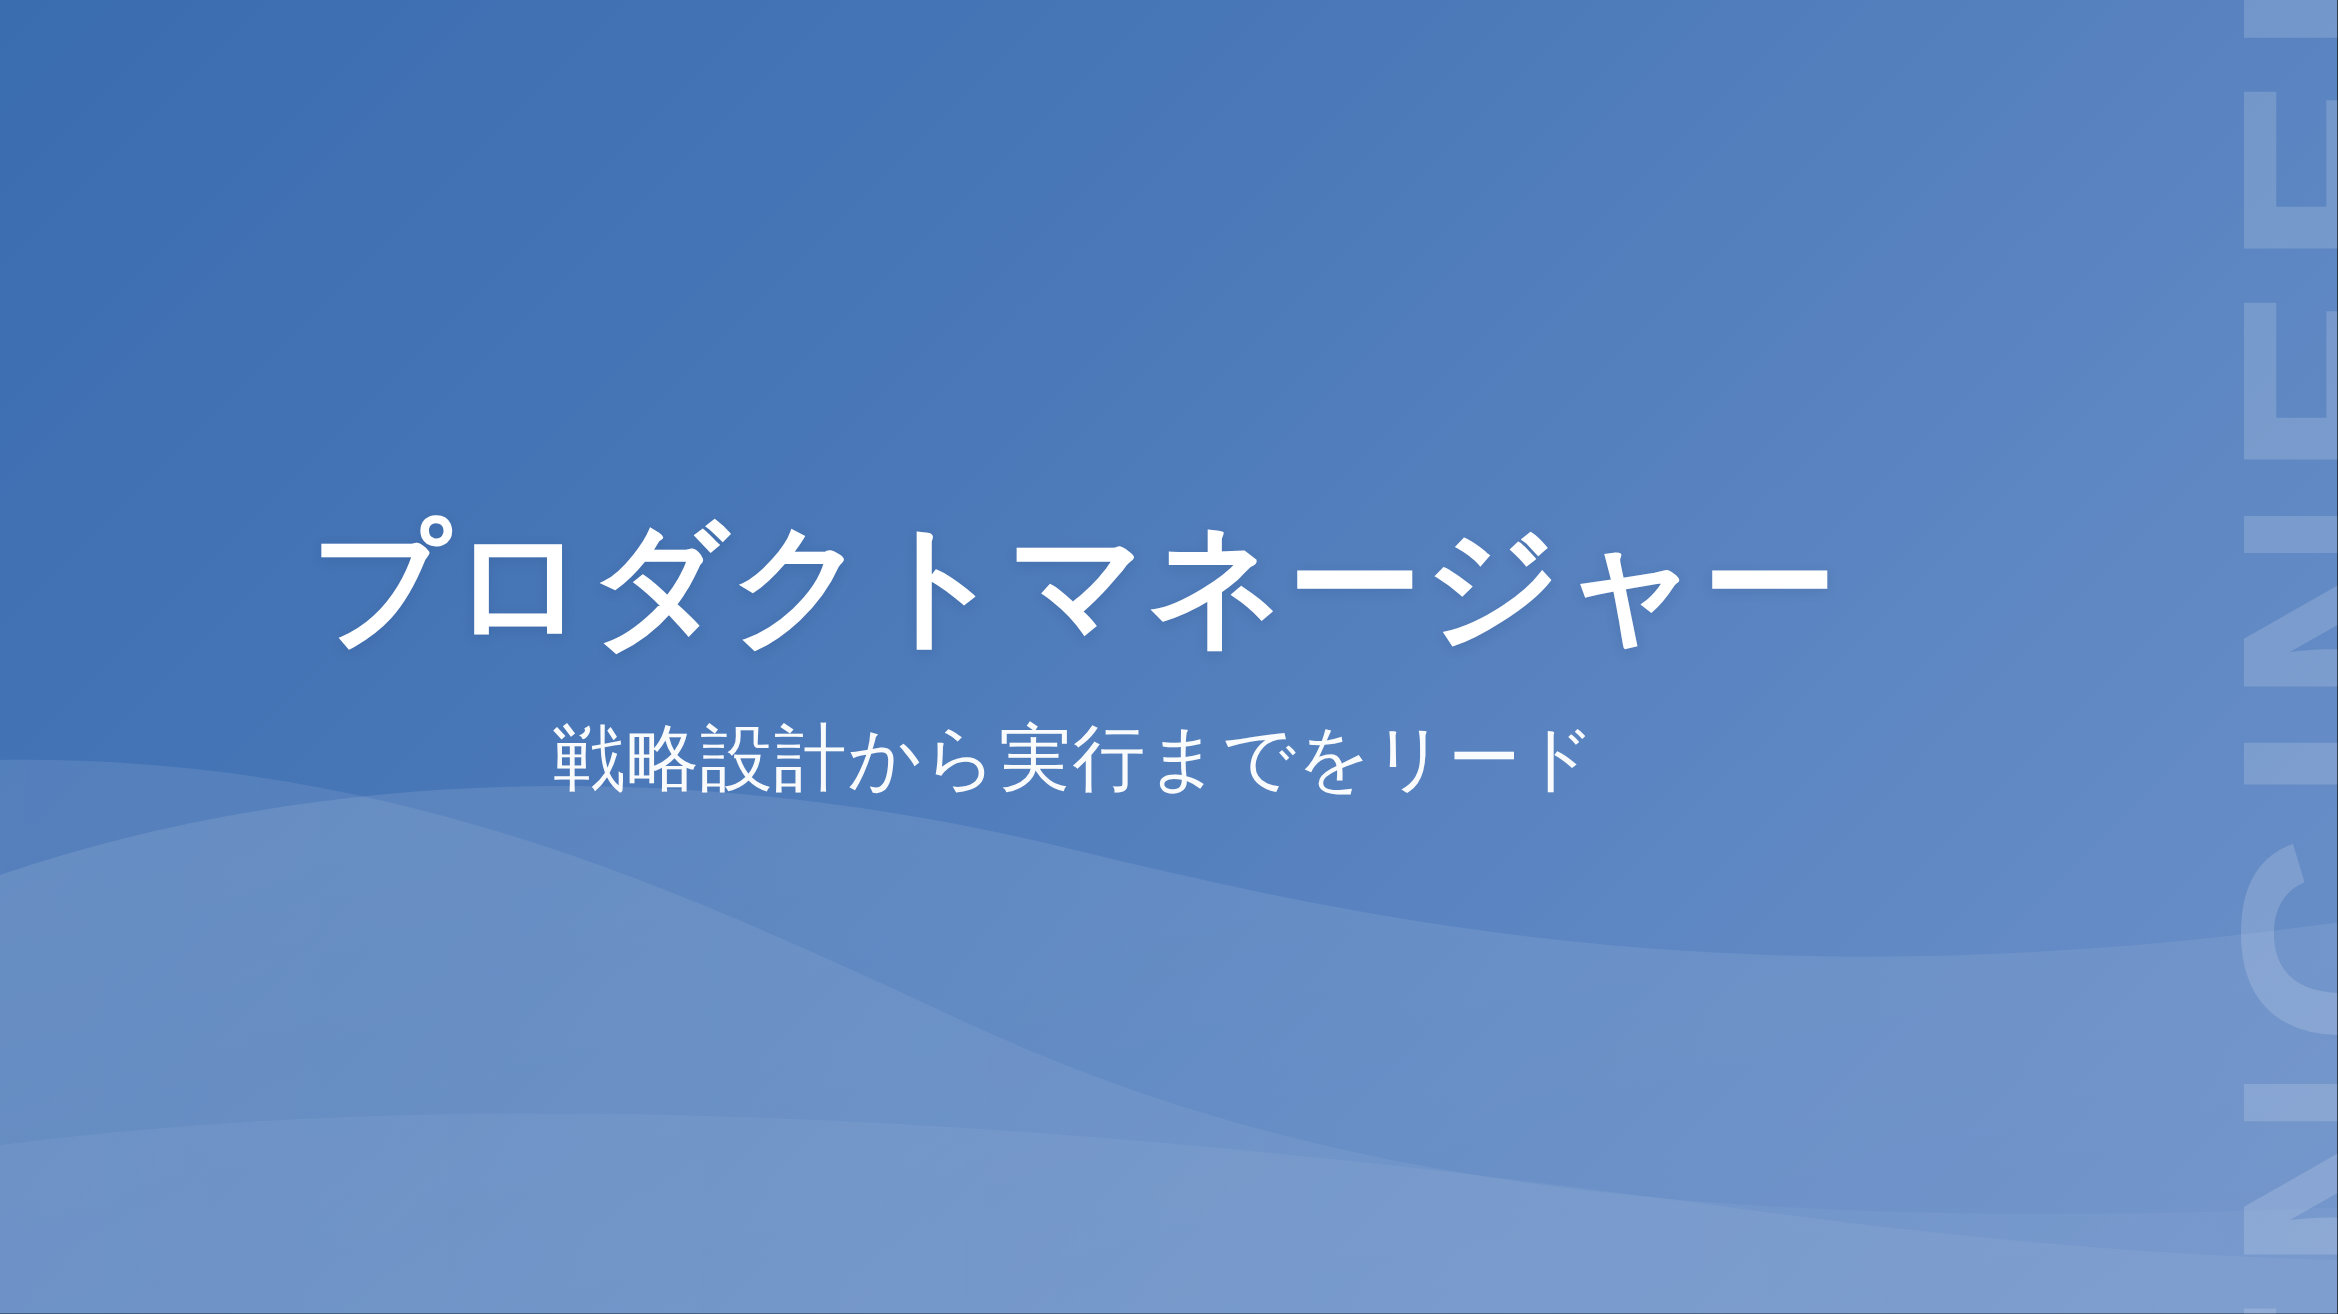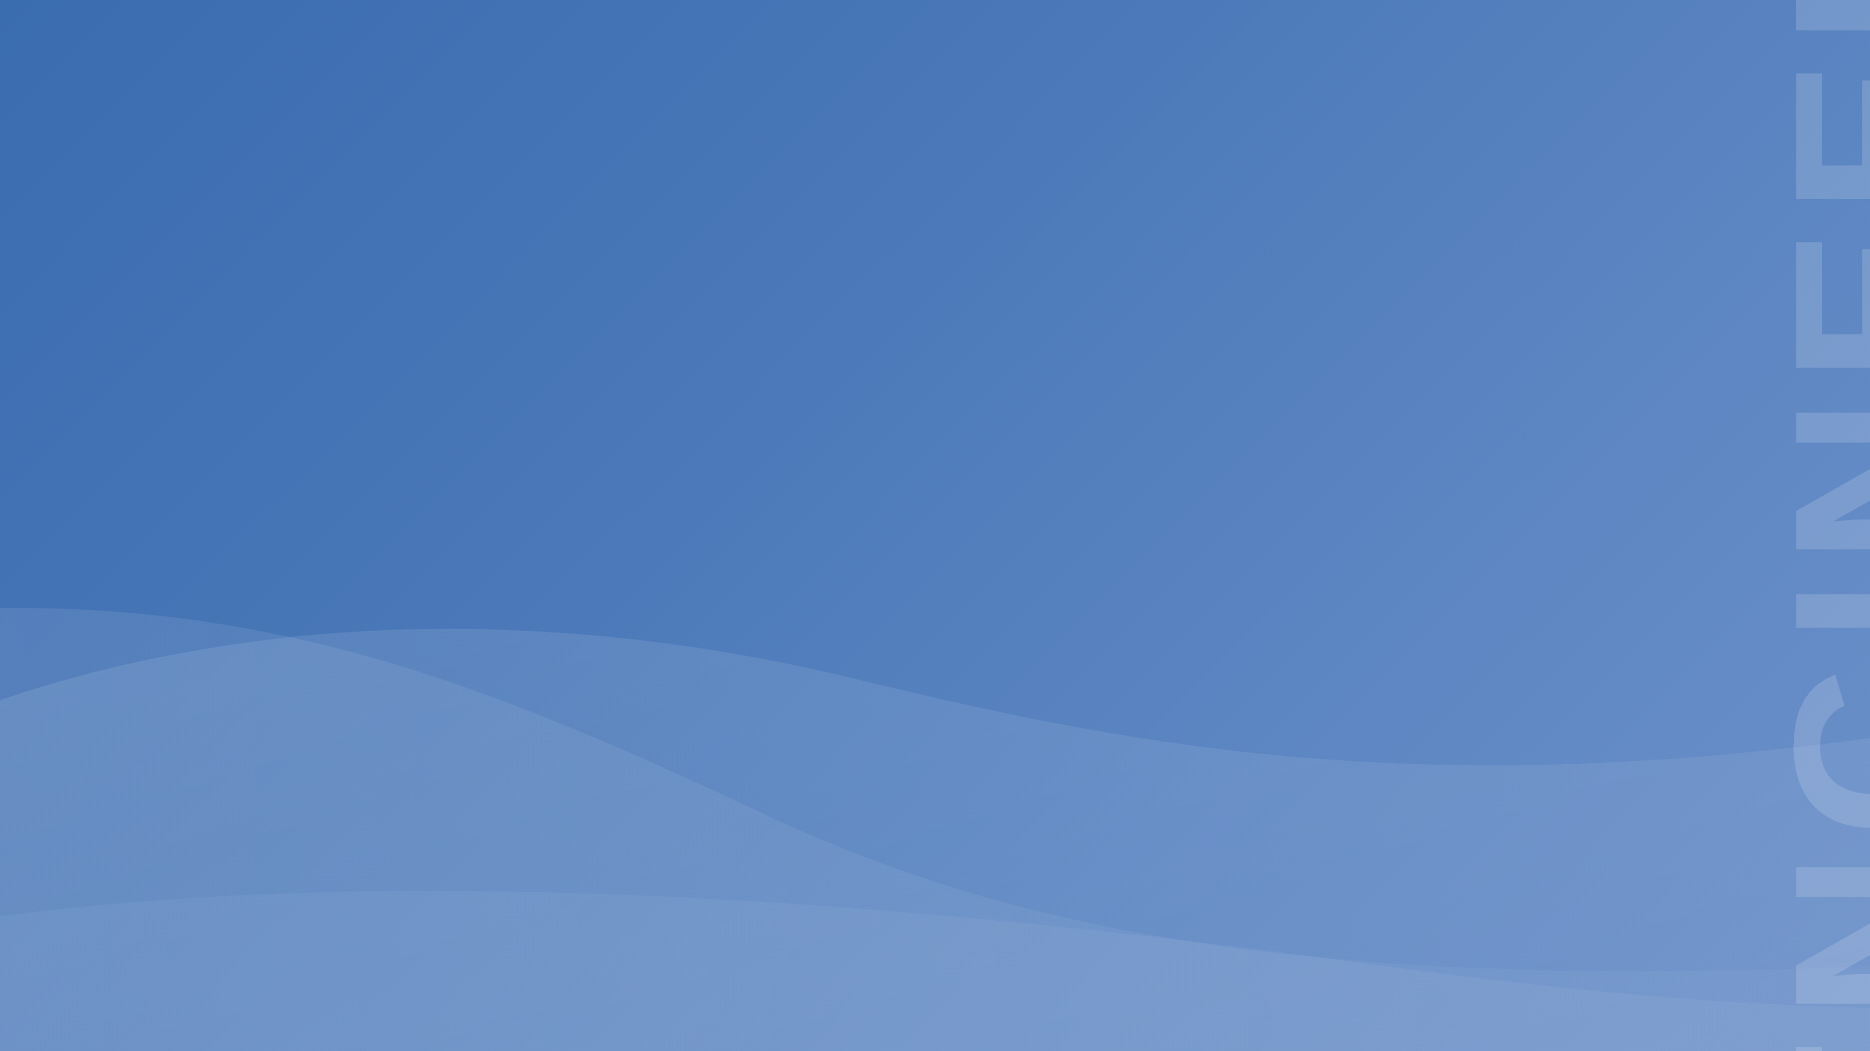--- a/index.html
+++ b/index.html
@@ -99,15 +99,17 @@
     <path d="M0,700 C260,612 560,606 860,680 C1130,746 1420,800 1870,738 L1870,1051 L0,1051 Z" fill="url(#wgA)"></path>
 
     <path d="M0,608 C300,604 520,700 760,812 C1010,930 1300,990 1870,966 L1870,1051 L0,1051 Z" fill="url(#wgB)"></path>
 
     <path d="M0,916 C420,862 920,902 1400,968 C1580,992 1720,1004 1870,1008 L1870,1051 L0,1051 Z" fill="#ffffff" fill-opacity="0.05"></path>
   </svg>
 
   <div class="side-word">ENGINEER</div>
 
   <div class="content">
+    <h1 class="title">プロダクトマネージャー</h1>
+    <p class="subtitle">戦略設計から実行までをリード</p>
   </div>
 
 </div>
 
 </body></html>

